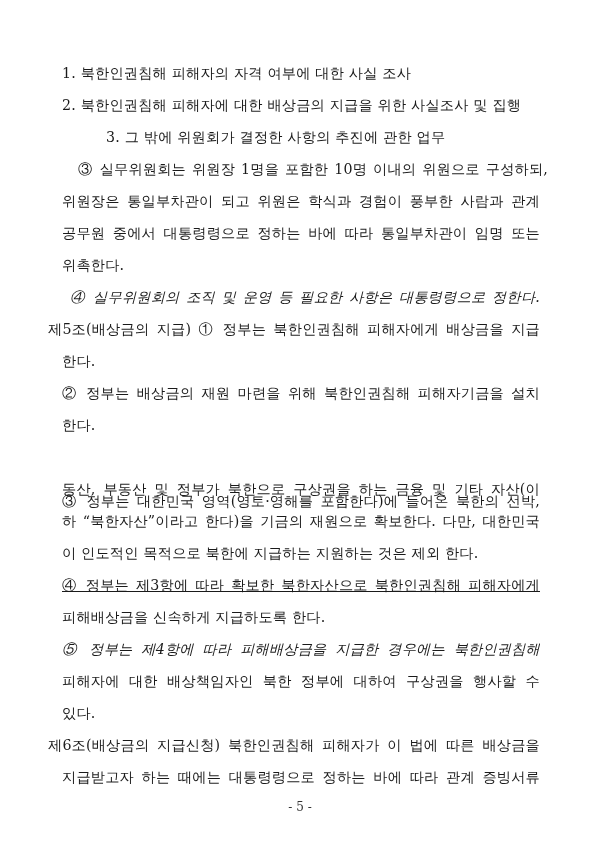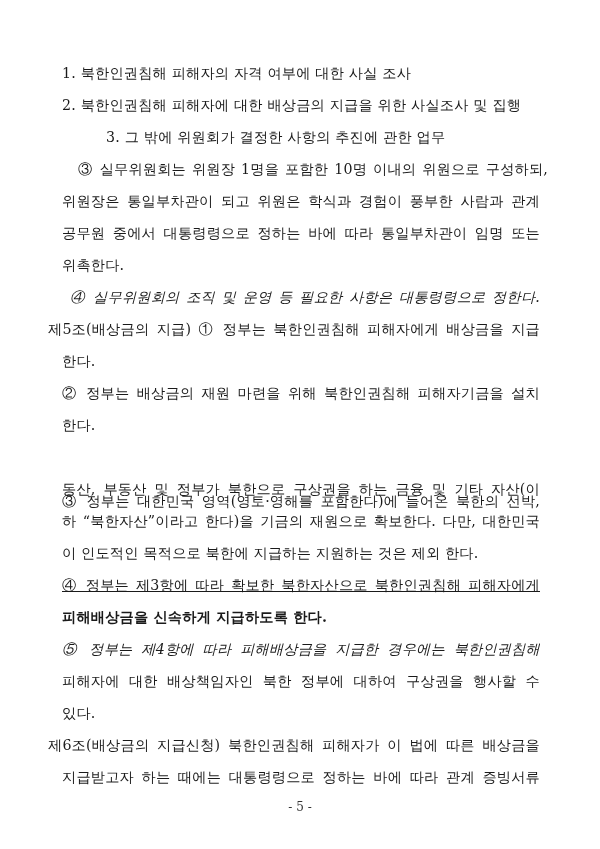--- a/index.html
+++ b/index.html
@@ -25,21 +25,21 @@
       <div class="line justify" style="left: 70px; top: 288px; width: 470px; white-space: normal; height: 18px; overflow: hidden; font-style: italic;">④ 실무위원회의 조직 및 운영 등 필요한 사항은 대통령령으로 정한다.</div>
       <div class="line justify" style="left: 48px; top: 320px; width: 492px; white-space: normal; height: 18px; overflow: hidden;">제5조(배상금의 지급) ① 정부는 북한인권침해 피해자에게 배상금을 지급</div>
       <div class="line" style="left: 62px; top: 352px;">한다.</div>
       <div class="line justify" style="left: 62px; top: 384px; width: 478px; white-space: normal; height: 18px; overflow: hidden;">② 정부는 배상금의 재원 마련을 위해 북한인권침해 피해자기금을 설치</div>
       <div class="line" style="left: 62px; top: 416px;">한다.</div>
       <div class="line justify" style="left: 62px; top: 448px; width: 478px; white-space: normal; height: 18px; overflow: hidden; margin-top: 44px;">③ 정부는 대한민국 영역(영토·영해를 포함한다)에 들어온 북한의 선박,</div>
       <div class="line justify" style="left: 62px; top: 480px; width: 478px; white-space: normal; height: 18px; overflow: hidden;">동산, 부동산 및 정부가 북한으로 구상권을 하는 금융 및 기타 자산(이</div>
       <div class="line justify" style="left: 62px; top: 512px; width: 478px; white-space: normal; height: 18px; overflow: hidden;">하 “북한자산”이라고 한다)을 기금의 재원으로 확보한다. 다만, 대한민국</div>
       <div class="line" style="left: 62px; top: 544px;">이 인도적인 목적으로 북한에 지급하는 지원하는 것은 제외 한다.</div>
       <div class="line justify" style="left: 62px; top: 576px; width: 478px; white-space: normal; height: 18px; overflow: hidden; text-decoration: underline;">④ 정부는 제3항에 따라 확보한 북한자산으로 북한인권침해 피해자에게</div>
-      <div class="line" style="left: 62px; top: 608px; font-weight: bold;">피해배상금을 신속하게 지급하도록 한다.</div>
+      <div class="line" style="left: 62px; top: 608px;">피해배상금을 신속하게 지급하도록 한다.</div>
       <div class="line justify" style="left: 62px; top: 640px; width: 478px; white-space: normal; height: 18px; overflow: hidden; font-style: italic;">⑤ 정부는 제4항에 따라 피해배상금을 지급한 경우에는 북한인권침해</div>
       <div class="line justify" style="left: 62px; top: 672px; width: 478px; white-space: normal; height: 18px; overflow: hidden;">피해자에 대한 배상책임자인 북한 정부에 대하여 구상권을 행사할 수</div>
       <div class="line" style="left: 62px; top: 704px;">있다.</div>
       <div class="line justify" style="left: 48px; top: 736px; width: 492px; white-space: normal; height: 18px; overflow: hidden;">제6조(배상금의 지급신청) 북한인권침해 피해자가 이 법에 따른 배상금을</div>
       <div class="line justify" style="left: 62px; top: 768px; width: 478px; white-space: normal; height: 18px; overflow: hidden;">지급받고자 하는 때에는 대통령령으로 정하는 바에 따라 관계 증빙서류</div>
     </div>
   <div class="footer">- 5 -</div>
 </div>
 
 </body></html>

